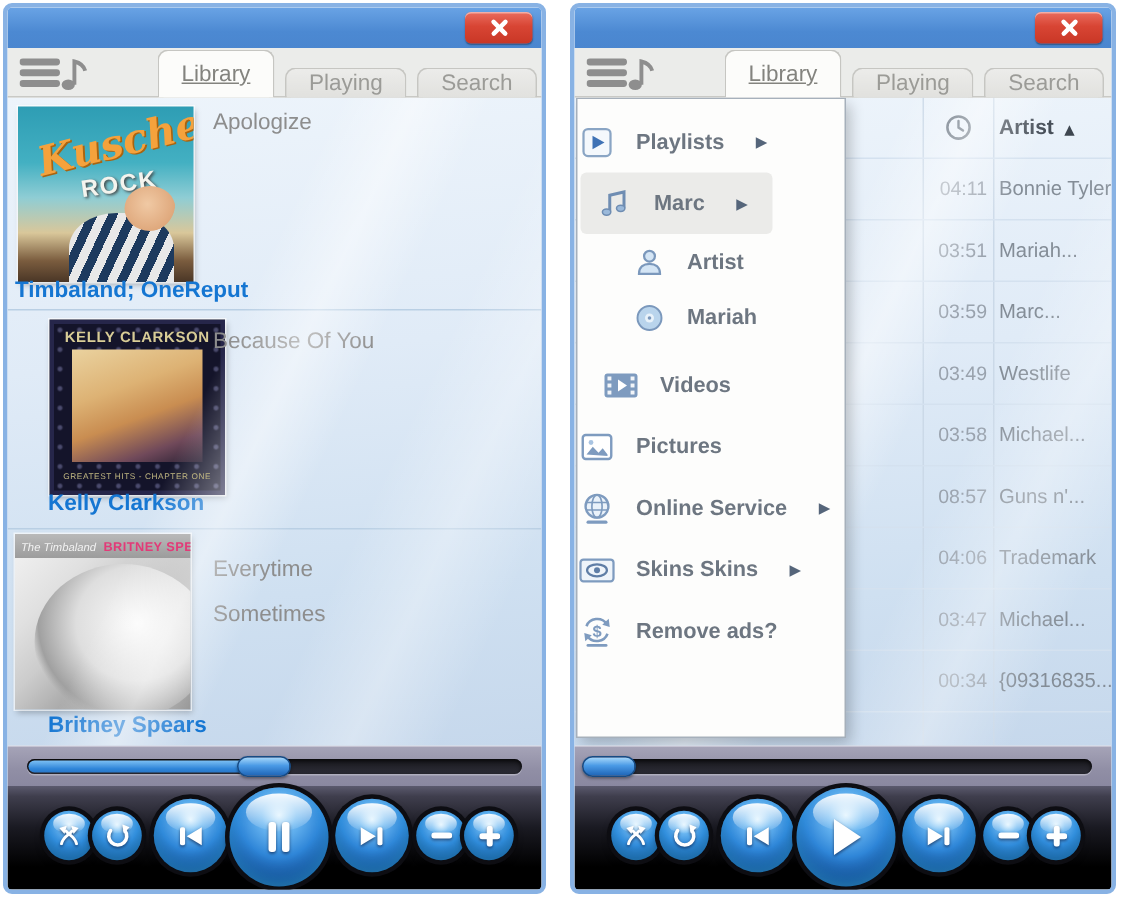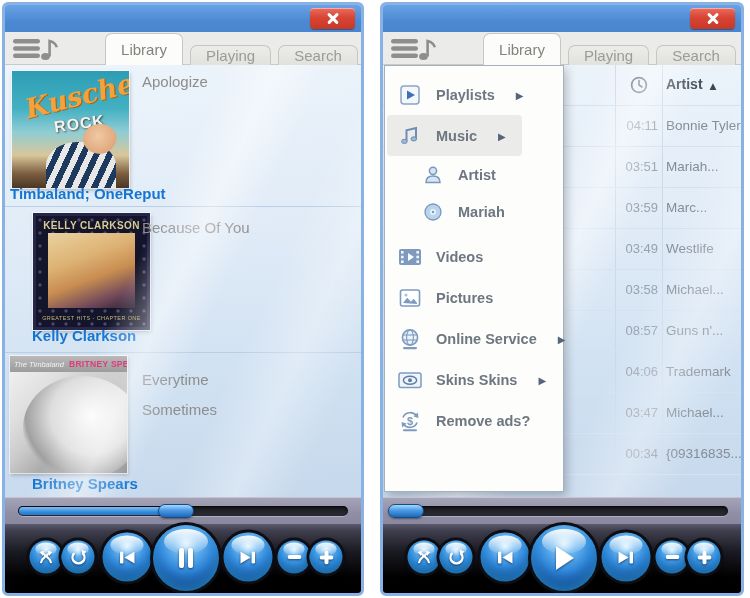--- a/index.html
+++ b/index.html
@@ -24,21 +24,21 @@
   .x-icon::before{transform:rotate(45deg);}
   .x-icon::after{transform:rotate(-45deg);}
 
   .tabbar{flex:0 0 32px;background:#ebecea;border-bottom:1px solid #c9c9c5;position:relative;z-index:4;}
   .menu-btn{position:absolute;left:8px;top:4px;width:48px;height:26px;cursor:pointer;}
   .tabs{position:absolute;left:100px;bottom:-1px;display:flex;gap:7px;align-items:flex-end;}
   .tab{box-sizing:border-box;height:20px;min-width:78px;padding:0 15px;display:flex;align-items:center;
        justify-content:center;background:linear-gradient(#ececea,#e1e1de);
        border:1px solid #c6c6c2;border-bottom:none;border-radius:7px 7px 0 0;
        color:#9b9b97;font-size:15px;cursor:pointer;white-space:nowrap;}
-  .tab.active{height:32px;background:#fcfcfa;color:#83837e;position:relative;z-index:5;}
+  .tab.active{height:32px;background:#fcfcfa;color:#83837e;position:relative;z-index:5;text-decoration:underline;}
 
   .content{flex:1 1 auto;position:relative;overflow:hidden;
            background:linear-gradient(175deg,#edf4fb 0%,#e0ebf7 40%,#cfe0f1 75%,#c6d8ec 100%);}
   .content::after{content:"";position:absolute;inset:0;pointer-events:none;
            background:linear-gradient(115deg,rgba(255,255,255,0) 40%,rgba(255,255,255,.45) 49%,rgba(255,255,255,0) 58%),
                       linear-gradient(115deg,rgba(255,255,255,0) 66%,rgba(255,255,255,.32) 77%,rgba(255,255,255,0) 88%);}
 
   
   .cover{position:absolute;width:117px;height:117px;box-sizing:border-box;cursor:pointer;
          box-shadow:0 0 0 1px rgba(255,255,255,.65),1px 2px 4px rgba(0,0,0,.25);overflow:hidden;}
@@ -78,23 +78,23 @@
   .thead-artist{position:absolute;left:283px;top:11px;font-size:14px;font-weight:bold;color:#474f59;cursor:pointer;}
   .sort-glyph{font-family:"DejaVu Sans",sans-serif;font-size:9px;color:#3e4650;margin-left:7px;}
   .clock-hdr{position:absolute;left:247px;top:11px;cursor:pointer;}
   .trow{position:absolute;left:0;right:0;height:41px;border-top:1px solid #d4e1ef;cursor:pointer;}
   .trow .dur{position:absolute;left:228px;width:47px;top:12px;text-align:right;font-size:13px;color:#99a2ad;}
   .trow .art{position:absolute;left:283px;top:12px;font-size:13.5px;color:#848d97;white-space:nowrap;}
 
   
   .drop-menu{position:absolute;left:1px;top:0;width:180px;height:427px;box-sizing:border-box;z-index:6;
          background:#fdfdfc;border:1px solid #a6b0bb;box-shadow:3px 4px 9px rgba(0,0,0,.22);padding-top:8px;}
-  .menu-item{display:flex;align-items:center;height:41px;padding-left:12px;gap:13px;cursor:pointer;box-sizing:border-box;}
+  .menu-item{display:flex;align-items:center;height:41px;gap:13px;cursor:pointer;box-sizing:border-box;}
   .menu-item.sub{height:37px;padding-left:36px;}
-  .menu-item.gap{margin-top:6px;}
+  .menu-item.gap{margin-top:6px;margin-left:16px;}
   .menu-item.hl{background:#ebebe9;border-radius:4px;width:max-content;padding-right:16px;margin-left:2px;padding-left:10px;}
   .mi-icon{width:26px;display:flex;justify-content:center;align-items:center;flex:0 0 26px;}
   .menu-item.sub .mi-icon{flex:0 0 24px;width:24px;}
   .mi-label{font-size:14.5px;font-weight:bold;color:#6d7681;white-space:nowrap;}
   .mi-arrow{font-family:"DejaVu Sans",sans-serif;font-size:10px;color:#55657a;margin-left:8px;padding-top:1px;}
 
   
   .player{flex:0 0 96px;display:flex;flex-direction:column;}
   .slider-strip{flex:0 0 27px;background:linear-gradient(#a5a3b7 0%,#908ea5 60%,#8a88a0 100%);
          border-top:1px solid #c5c3d2;display:flex;align-items:center;padding:0 13px;box-sizing:border-box;}
@@ -322,21 +322,21 @@
         <span class="mi-arrow">▶</span>
       </div>
       <div class="menu-item hl">
         <span class="mi-icon">
           <svg width="23" height="23" viewBox="0 0 23 23">
             <path d="M7.5,17 V6.2 l9.5,-2.2 V14.5" stroke="#6f8db2" stroke-width="2" fill="none"></path>
             <ellipse cx="5.4" cy="17.4" rx="2.8" ry="2.1" fill="#9bb9da" stroke="#6f8db2" stroke-width="1"></ellipse>
             <ellipse cx="14.8" cy="14.9" rx="2.8" ry="2.1" fill="#9bb9da" stroke="#6f8db2" stroke-width="1"></ellipse>
           </svg>
         </span>
-        <span class="mi-label">Music</span>
+        <span class="mi-label">Marc</span>
         <span class="mi-arrow">▶</span>
       </div>
       <div class="menu-item sub">
         <span class="mi-icon">
           <svg width="20" height="20" viewBox="0 0 20 20">
             <circle cx="10" cy="5.8" r="3.6" fill="#d4e5f5" stroke="#7b98bc" stroke-width="1.5"></circle>
             <path d="M3,17.5 c0,-4.6 3.2,-6.6 7,-6.6 s7,2 7,6.6 z" fill="#d4e5f5" stroke="#7b98bc" stroke-width="1.5"></path>
           </svg>
         </span>
         <span class="mi-label">Artist</span>

